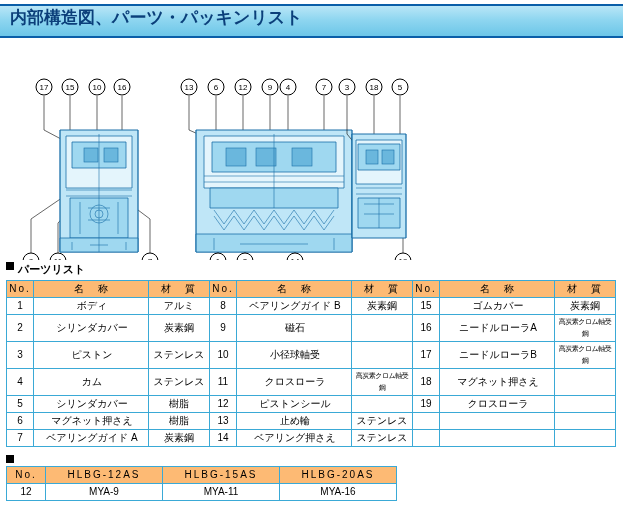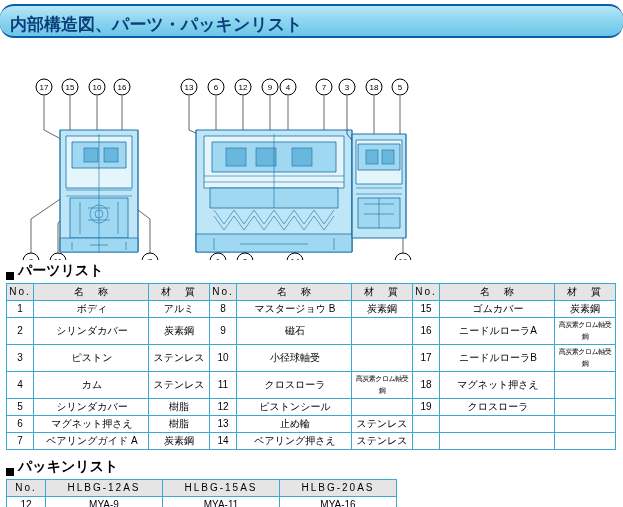--- a/index.html
+++ b/index.html
@@ -18,47 +18,46 @@
 
   
   .header {
     position: relative;
     height: 30px;
     margin: 4px 0 0 0;
     background: linear-gradient(to bottom, #b9e6f7 0%, #8fd6f0 45%, #6cc6e8 100%);
     border-top: 2px solid #0a5ea8;
     border-bottom: 2px solid #0a5ea8;
     display: flex;
-    align-items: flex-end;
-    border-radius: 14px;
+    align-items: flex-start;
   }
   .header-title {
     font-size: 17px;
     font-weight: bold;
     color: #0b3f7a;
     padding-left: 10px;
     letter-spacing: 0px;
   }
 
   
   .diagram {
     position: relative;
     width: 623px;
     height: 222px;
   }
   .diagram svg { display: block; }
 
   
   .section-title {
-    font-size: 14px;
+    font-size: 11px;
     font-weight: bold;
     color: #000;
     margin: 2px 0 3px 6px;
     display: flex;
-    align-items: flex-end;
+    align-items: flex-start;
   }
   .section-title .mark {
     display: inline-block;
     width: 8px;
     height: 8px;
     background: #000;
     margin-right: 4px;
   }
 
   
@@ -72,21 +71,21 @@
   table.packing td, table.packing th {
     border: 1px solid #3aa9d6;
     padding: 1px 2px;
     text-align: center;
     height: 14px;
     line-height: 12px;
     font-weight: normal;
     color: #000;
   }
   table.parts thead td, table.packing thead td {
-    background: #e5e5e5;
+    background: #fdba74;
     font-weight: normal;
     letter-spacing: 2px;
   }
   .col-no { width: 22px; }
   .col-name { width: 108px; text-align: center; padding-left: 4px !important; }
   .col-mat { width: 56px; }
   .tiny { font-size: 7px; letter-spacing: -0.5px; }
 
   table.parts { width: 608px; table-layout: fixed; }
   table.packing { width: 370px; table-layout: fixed; }
@@ -256,21 +255,21 @@
       <td class="col-name">名　称</td>
       <td class="col-mat">材　質</td>
     </tr>
   </thead>
   <tbody>
     <tr>
       <td>1</td>
       <td class="col-name">ボディ</td>
       <td>アルミ</td>
       <td>8</td>
-      <td class="col-name">マスタージョウ B</td>
+      <td class="col-name">ベアリングガイド B</td>
       <td>炭素鋼</td>
       <td>15</td>
       <td class="col-name">ゴムカバー</td>
       <td>炭素鋼</td>
     </tr>
     <tr>
       <td>2</td>
       <td class="col-name">シリンダカバー</td>
       <td>炭素鋼</td>
       <td>9</td>
@@ -333,21 +332,20 @@
       <td>ステンレス</td>
       <td></td>
       <td class="col-name"></td>
       <td></td>
     </tr>
   </tbody>
 </table>
 
 <div class="section-title" style="margin-top:8px;">
   <span class="mark"></span>
-  <span>パッキンリスト</span>
 </div>
 
 <table class="packing">
   <thead>
     <tr>
       <td class="pk-no">No.</td>
       <td class="pk-col">HLBG-12AS</td>
       <td class="pk-col">HLBG-15AS</td>
       <td class="pk-col">HLBG-20AS</td>
     </tr>

